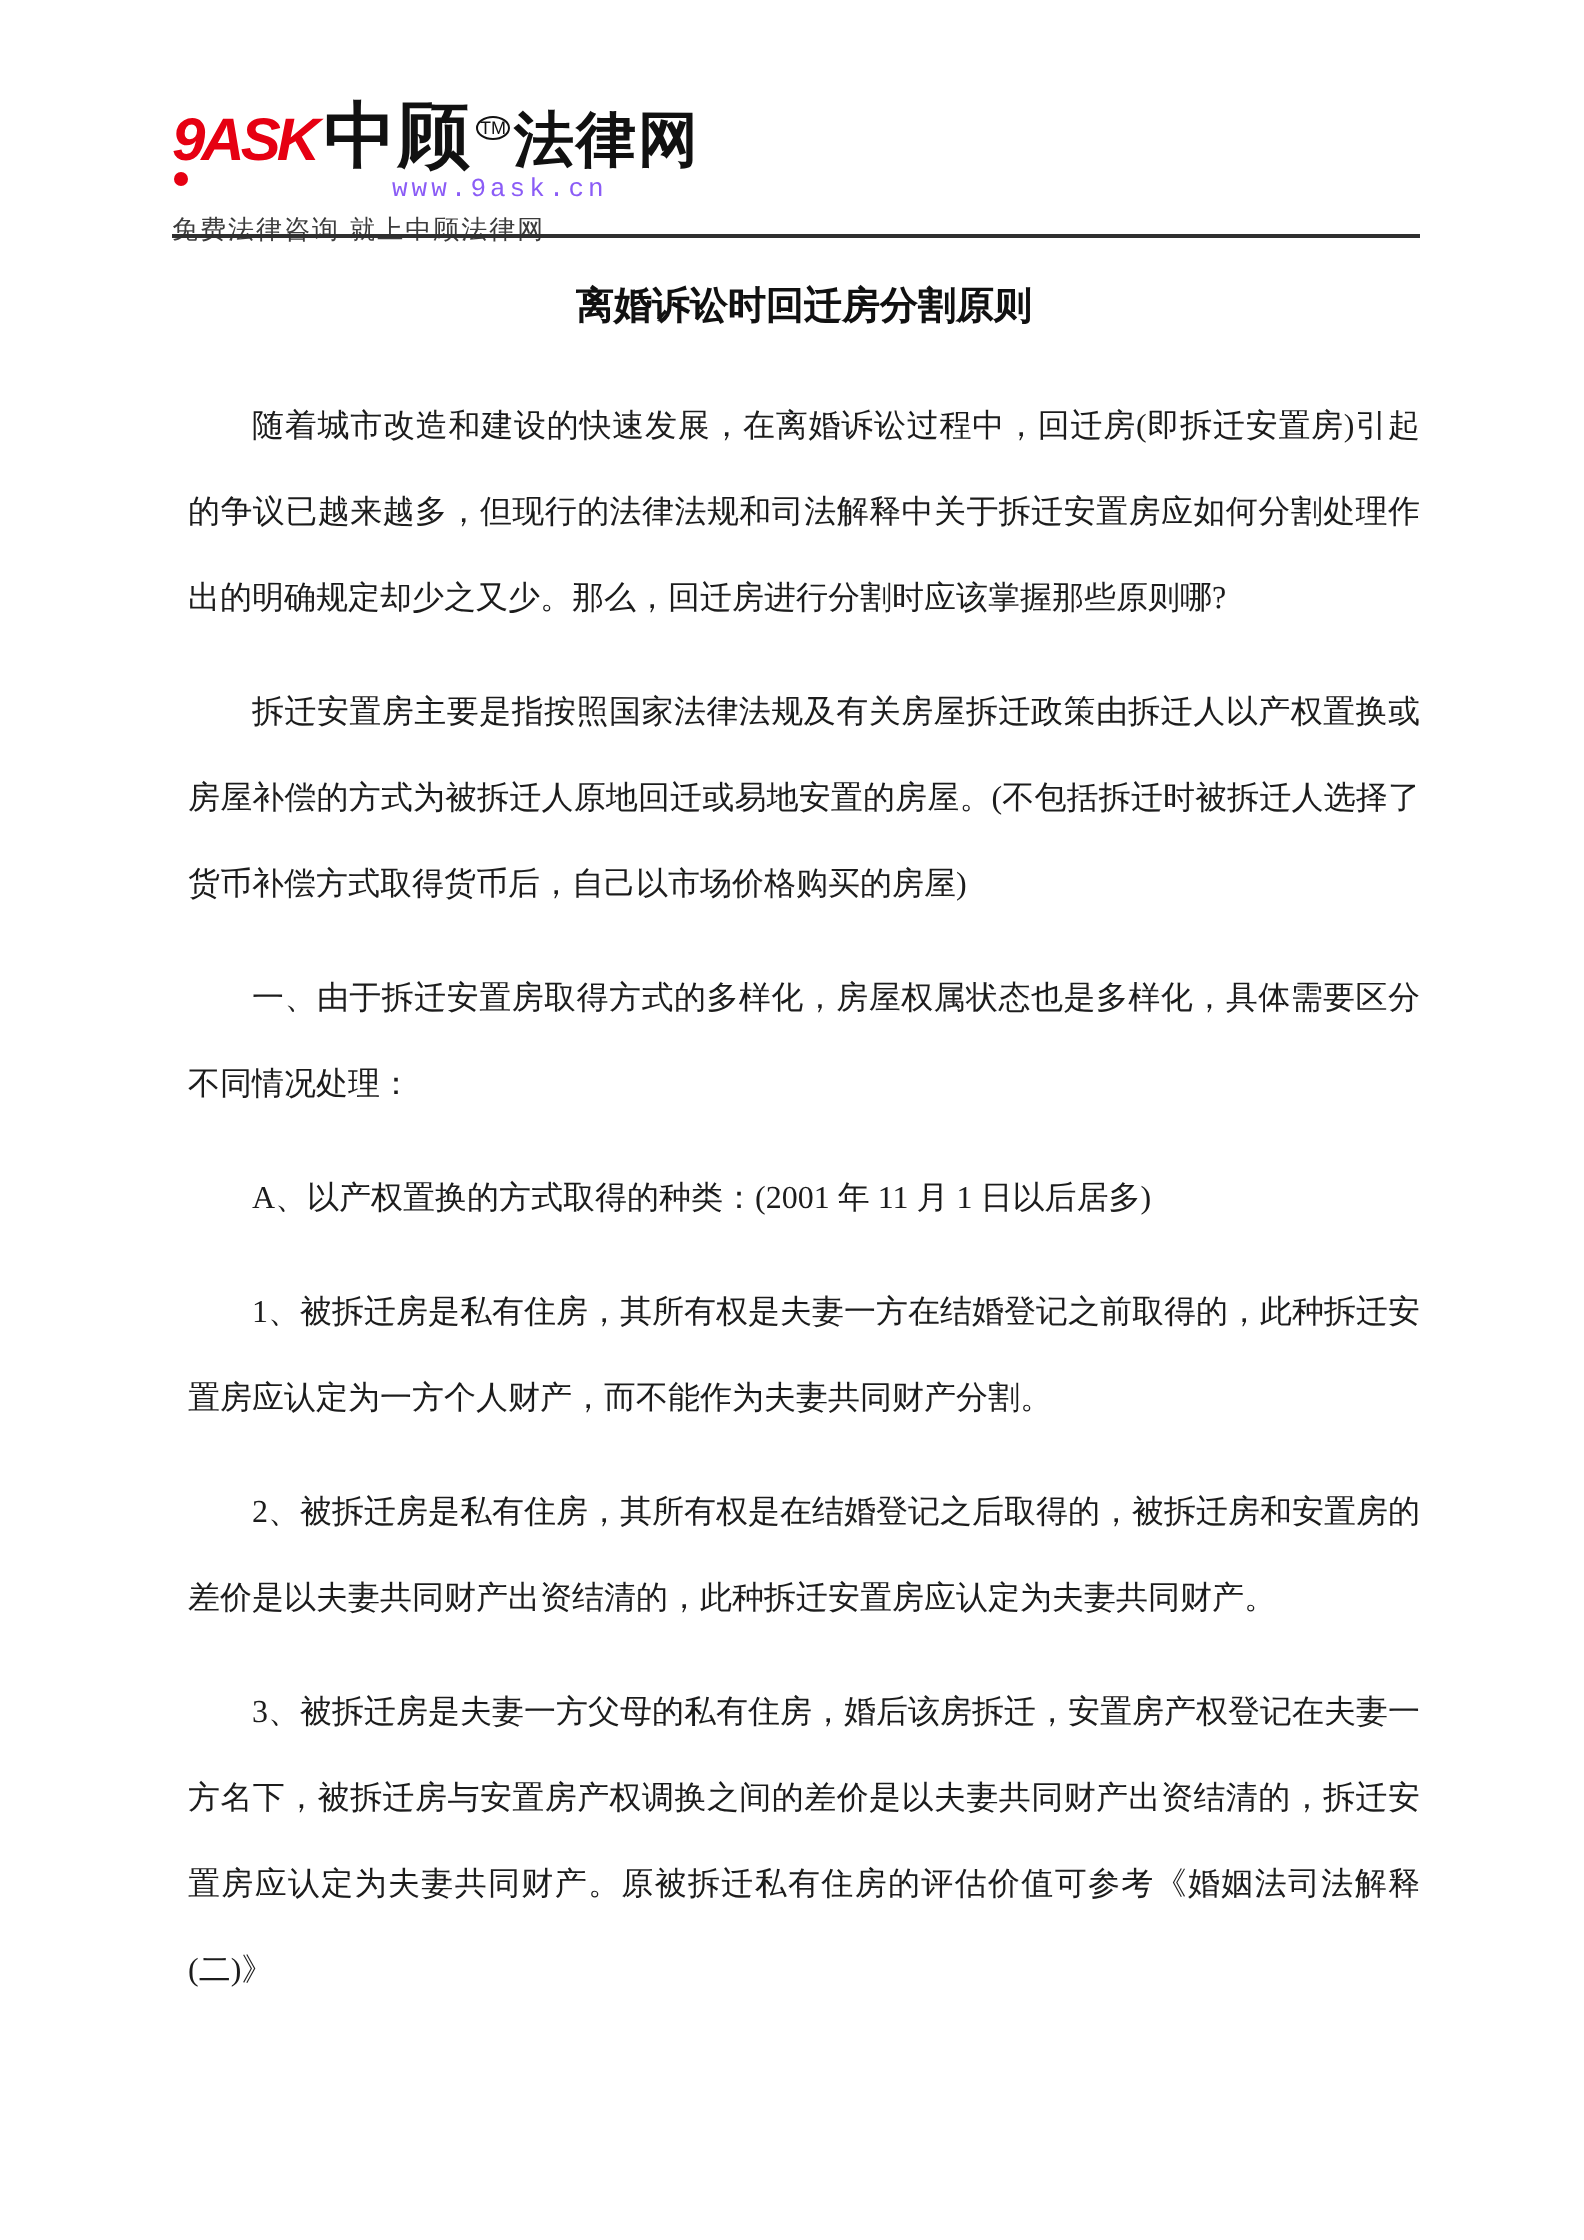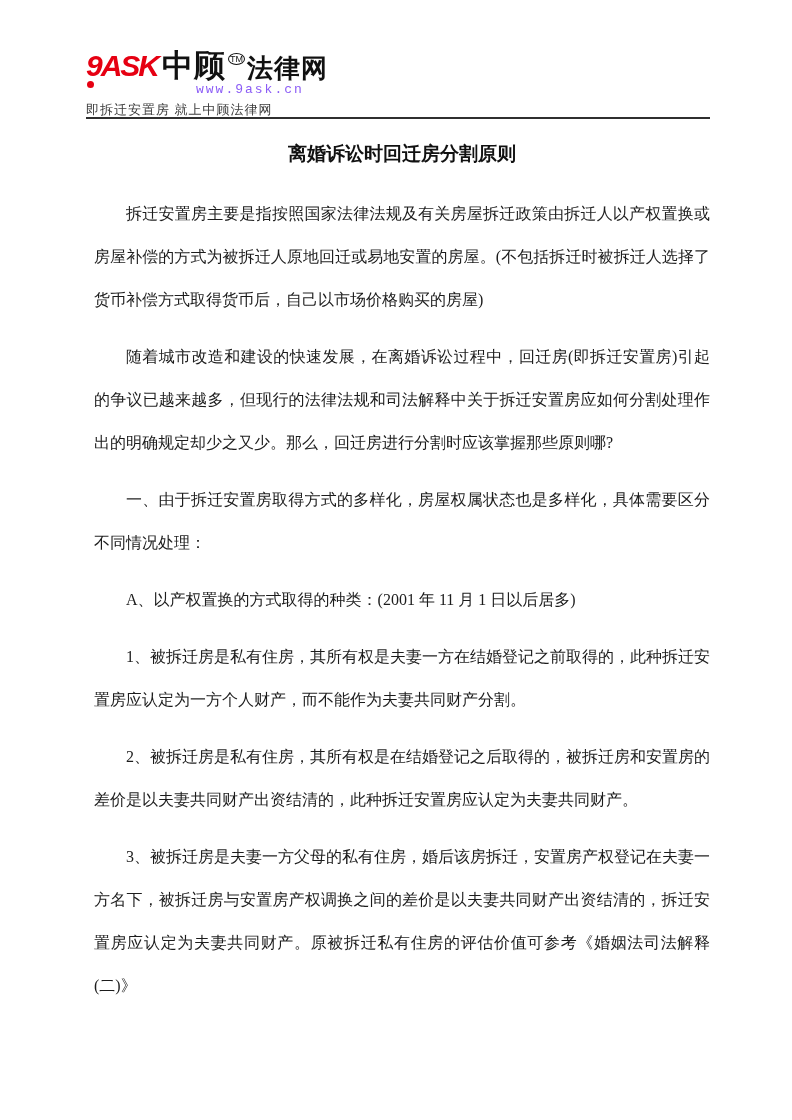--- a/index.html
+++ b/index.html
@@ -42,41 +42,41 @@
     left: 1px;
     bottom: -7px;
     width: 7px;
     height: 7px;
     border-radius: 50%;
     background: #e60012;
   }
   .logo-cn {
     font-family: "Liberation Sans", sans-serif;
     font-weight: bold;
-    font-size: 31px;
+    font-size: 36px;
     color: #111111;
     letter-spacing: 1px;
   }
   .logo-tm {
     font-family: "Liberation Sans", sans-serif;
     font-size: 9px;
     color: #111111;
     border: 1px solid #111111;
     border-radius: 50%;
     padding: 0 1px;
     transform: translateY(-16px);
     display: inline-block;
     line-height: 10px;
     margin: 0 2px;
     text-align: center;
   }
   .logo-suffix {
     font-family: "Liberation Sans", sans-serif;
     font-weight: bold;
-    font-size: 26px;
+    font-size: 30px;
     color: #111111;
     letter-spacing: 1px;
   }
   .logo-url {
     font-family: "Liberation Mono", monospace;
     font-size: 13px;
     color: #8b5cf6;
     letter-spacing: 2px;
     margin: 1px 0 1px 110px;
   }
@@ -138,29 +138,29 @@
     <div class="logo-row">
       <span class="logo-mark">
         <span>9ASK</span>
         <span class="q-dot"></span>
       </span>
       <span class="logo-cn">中顾</span>
       <span class="logo-tm">TM</span>
       <span class="logo-suffix">法律网</span>
     </div>
     <div class="logo-url">www.9ask.cn</div>
-    <div class="tagline">即拆迁安置房 就上中顾法律网</div>
+    <div class="tagline">免费法律咨询 就上中顾法律网</div>
   </div>
 
   <div class="rule"></div>
 
   <div class="content">
     <h1 class="doc-title">离婚诉讼时回迁房分割原则</h1>
+    <p class="doc-para">随着城市改造和建设的快速发展，在离婚诉讼过程中，回迁房(即拆迁安置房)引起的争议已越来越多，但现行的法律法规和司法解释中关于拆迁安置房应如何分割处理作出的明确规定却少之又少。那么，回迁房进行分割时应该掌握那些原则哪?</p>
     <p class="doc-para">拆迁安置房主要是指按照国家法律法规及有关房屋拆迁政策由拆迁人以产权置换或房屋补偿的方式为被拆迁人原地回迁或易地安置的房屋。(不包括拆迁时被拆迁人选择了货币补偿方式取得货币后，自己以市场价格购买的房屋)</p>
-    <p class="doc-para">随着城市改造和建设的快速发展，在离婚诉讼过程中，回迁房(即拆迁安置房)引起的争议已越来越多，但现行的法律法规和司法解释中关于拆迁安置房应如何分割处理作出的明确规定却少之又少。那么，回迁房进行分割时应该掌握那些原则哪?</p>
     <p class="doc-para">一、由于拆迁安置房取得方式的多样化，房屋权属状态也是多样化，具体需要区分不同情况处理：</p>
     <p class="doc-para">A、以产权置换的方式取得的种类：(2001 年 11 月 1 日以后居多)</p>
     <p class="doc-para">1、被拆迁房是私有住房，其所有权是夫妻一方在结婚登记之前取得的，此种拆迁安置房应认定为一方个人财产，而不能作为夫妻共同财产分割。</p>
     <p class="doc-para">2、被拆迁房是私有住房，其所有权是在结婚登记之后取得的，被拆迁房和安置房的差价是以夫妻共同财产出资结清的，此种拆迁安置房应认定为夫妻共同财产。</p>
     <p class="doc-para">3、被拆迁房是夫妻一方父母的私有住房，婚后该房拆迁，安置房产权登记在夫妻一方名下，被拆迁房与安置房产权调换之间的差价是以夫妻共同财产出资结清的，拆迁安置房应认定为夫妻共同财产。原被拆迁私有住房的评估价值可参考《婚姻法司法解释(二)》</p>
   </div>
 
   <div class="page-number">1</div>
 
 </div>

